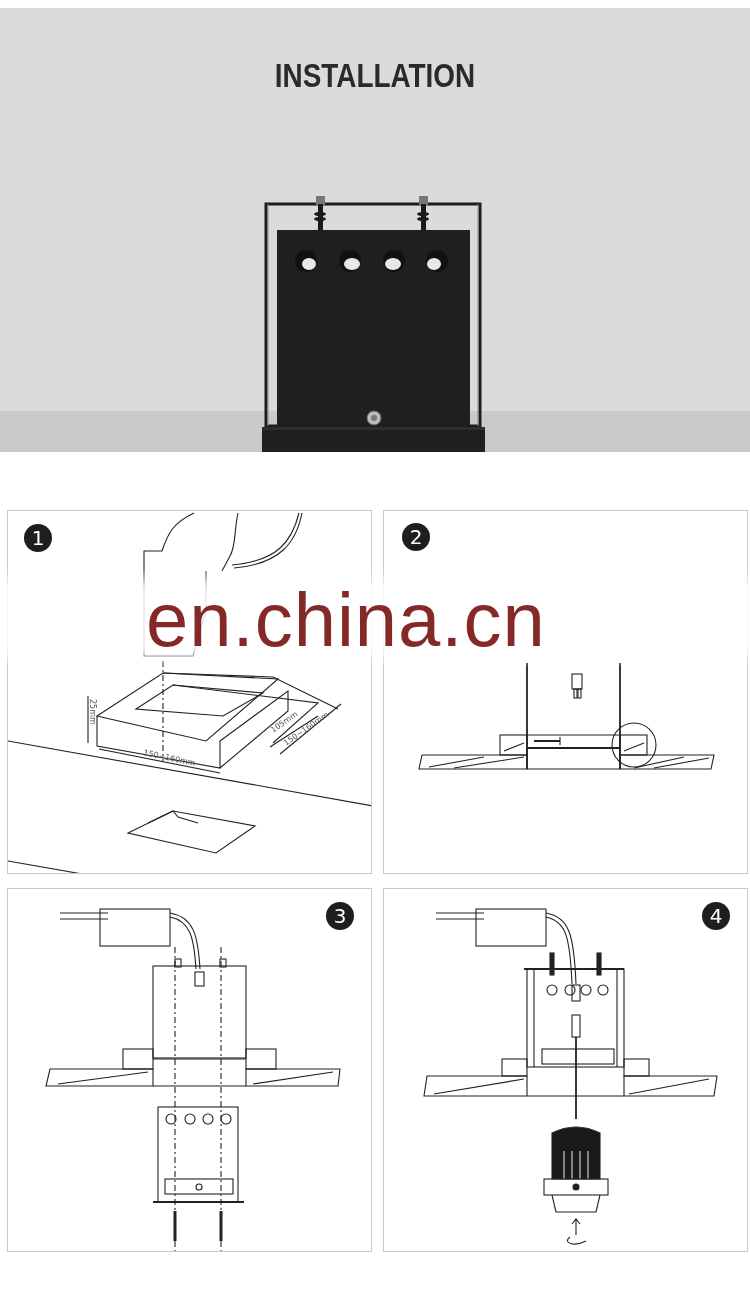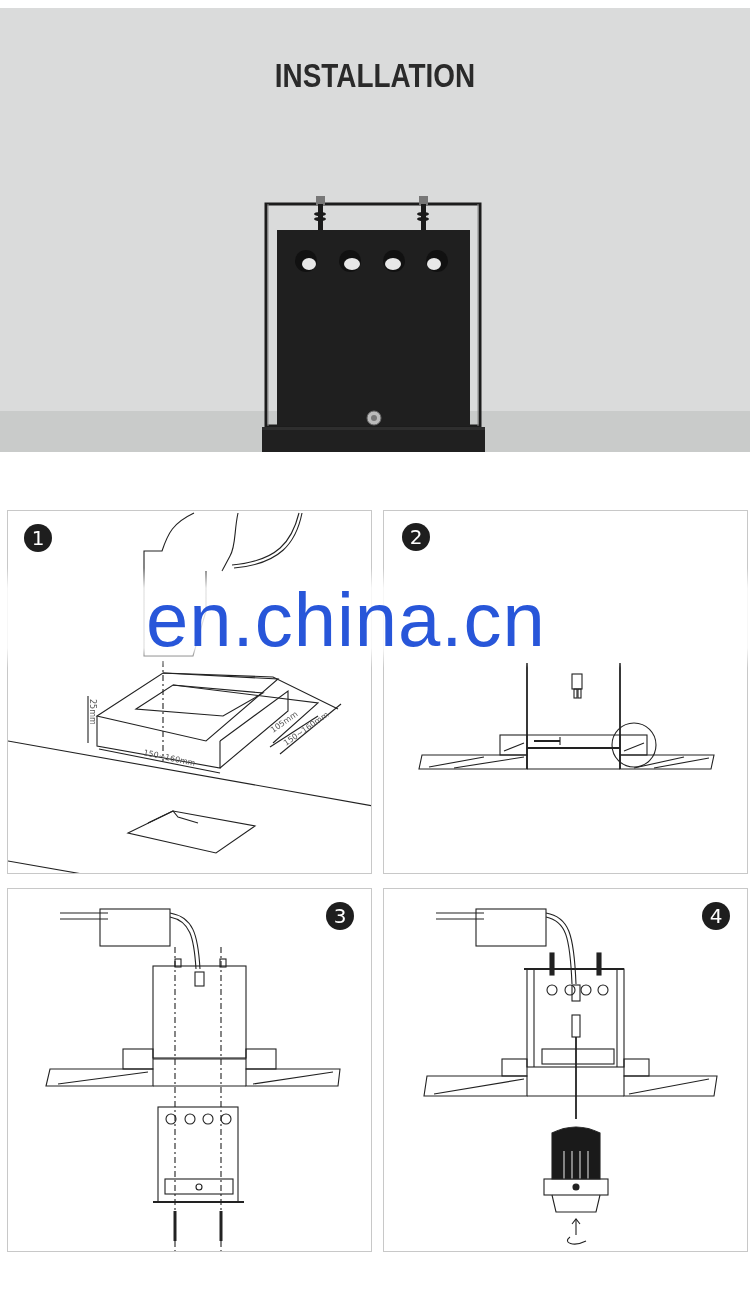--- a/index.html
+++ b/index.html
@@ -4,21 +4,21 @@
 <style>
   html, body { margin: 0; padding: 0; background: #ffffff; }
   body { width: 750px; height: 1295px; position: relative; overflow: hidden; font-family: "Liberation Sans", sans-serif; }
   .banner { position: absolute; left: 0; top: 8px; width: 750px; height: 444px; background: #dadbdb; overflow: hidden; }
   .banner-shelf { position: absolute; left: 0; top: 403px; width: 750px; height: 75px; background: #c9cbca; }
   .banner-title { position: absolute; left: 0; top: 48px; width: 750px; text-align: center; font-family: "Liberation Sans", sans-serif; font-weight: bold; font-size: 34px; color: #2a2a2a; letter-spacing: 0px; transform: scaleX(0.82); transform-origin: 375px 0; }
   .product { position: absolute; left: 0; top: 0; }
   .panel { position: absolute; border: 1.5px solid #c8c8c8; background: #ffffff; box-sizing: border-box; overflow: hidden; }
   .panel svg { position: absolute; left: 0; top: 0; }
   .step-badge { position: absolute; width: 28px; height: 28px; border-radius: 50%; background: #1e1e1e; color: #ffffff; font-family: "DejaVu Sans", sans-serif; font-size: 20px; line-height: 28px; text-align: center; font-weight: normal; }
-  .watermark { position: absolute; left: 146px; top: 576px; font-family: "Liberation Sans", sans-serif; font-size: 76px; color: #1d4ed8; letter-spacing: 1px; white-space: nowrap; opacity: 0.95; }
+  .watermark { position: absolute; left: 146px; top: 576px; font-family: "Liberation Sans", sans-serif; font-size: 76px; color: #7f1d1d; letter-spacing: 1px; white-space: nowrap; opacity: 0.95; }
   .wm-blur { position: absolute; left: 0; top: 568px; width: 750px; height: 100px; background: linear-gradient(to bottom, rgba(255,255,255,0) 0%, rgba(255,255,255,0.85) 20%, rgba(255,255,255,0.85) 80%, rgba(255,255,255,0) 100%); }
   .dim { font-family: "DejaVu Sans", sans-serif; font-size: 8px; fill: #555; }
 </style>
 </head>
 <body>
 
 <div class="banner">
   <div class="banner-shelf"></div>
   <div class="banner-title">INSTALLATION</div>
 

